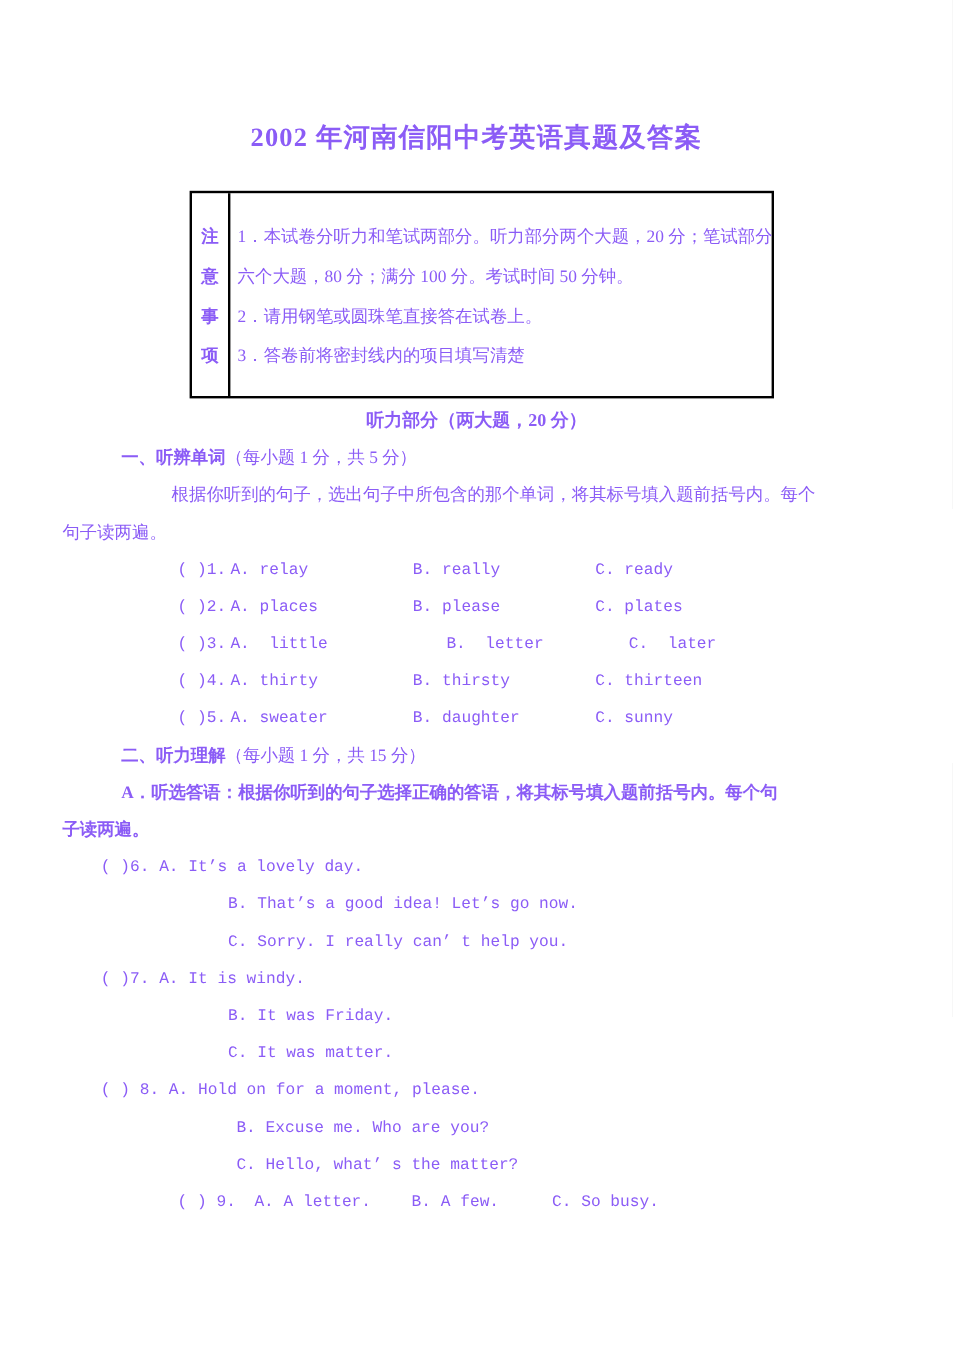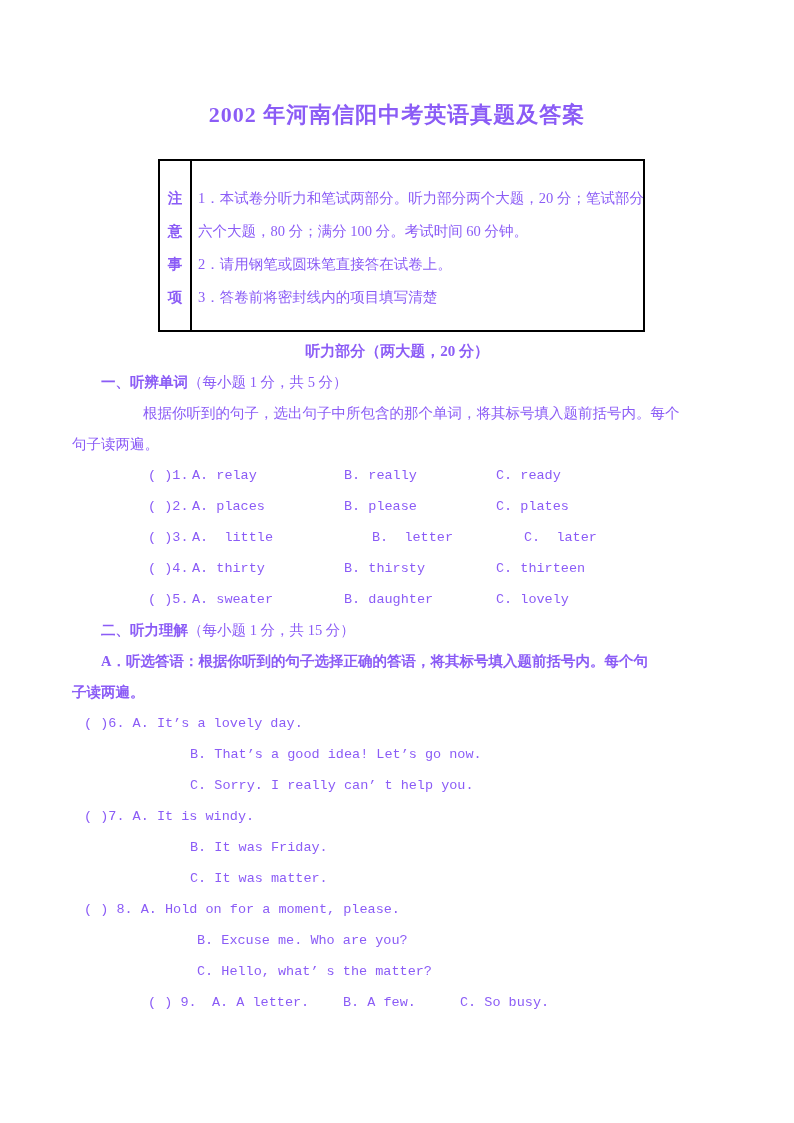--- a/index.html
+++ b/index.html
@@ -27,21 +27,21 @@
   .notice-label .lch{height:33px;line-height:33px;font-weight:bold;font-size:14.5px;}
   .notice-content{flex:1;padding:21px 17px 0 6px;overflow:hidden;}
   .notice-content .nline{height:33px;line-height:33px;font-size:14.5px;white-space:pre;}
   
   .line{height:31px;line-height:31px;font-size:14.5px;white-space:pre;}
   .center{text-align:center;}
   .bold{font-weight:bold;}
   .part-header{margin-top:4px;font-size:15px;}
   .ind-head{padding-left:101px;}
   .ind-para{padding-left:143px;}
-  .ind-base{padding-left:72px;}
+  .ind-base{padding-left:52px;}
   
   .mono, .mono span{
     font-family:"Liberation Mono","DejaVu Sans Mono",monospace;
     font-size:13.5px;white-space:pre;
   }
   .qrow{display:flex;padding-left:148px;}
   .qrow .c-pre{width:44px;flex-shrink:0;}
   .qrow .c-a{width:152px;flex-shrink:0;}
   .qrow .c-b{width:152px;flex-shrink:0;}
   .qrow.shifted .c-a{width:180px;}
@@ -61,21 +61,21 @@
 
   <div class="notice-box">
     <div class="notice-label">
       <div class="lch">注</div>
       <div class="lch">意</div>
       <div class="lch">事</div>
       <div class="lch">项</div>
     </div>
     <div class="notice-content">
       <div class="nline">1．本试卷分听力和笔试两部分。听力部分两个大题，20 分；笔试部分</div>
-      <div class="nline">六个大题，80 分；满分 100 分。考试时间 60 分钟。</div>
+      <div class="nline">六个大题，80 分；满分 100 分。考试时间 50 分钟。</div>
       <div class="nline">2．请用钢笔或圆珠笔直接答在试卷上。</div>
       <div class="nline">3．答卷前将密封线内的项目填写清楚</div>
     </div>
   </div>
 
   <div class="line center bold part-header">听力部分（两大题，20 分）</div>
 
   <div class="line ind-head"><span class="bold">一、听辨单词</span><span>（每小题 1 分，共 5 分）</span></div>
 
   <div class="line ind-para">根据你听到的句子，选出句子中所包含的那个单词，将其标号填入题前括号内。每个</div>
@@ -87,21 +87,21 @@
   <div class="line qrow mono">
     <span class="c-pre">( )2.</span><span class="c-a">A. places</span><span class="c-b">B. please</span><span class="c-c">C. plates</span>
   </div>
   <div class="line qrow mono shifted">
     <span class="c-pre">( )3.</span><span class="c-a">A.  little</span><span class="c-b">B.  letter</span><span class="c-c">C.  later</span>
   </div>
   <div class="line qrow mono">
     <span class="c-pre">( )4.</span><span class="c-a">A. thirty</span><span class="c-b">B. thirsty</span><span class="c-c">C. thirteen</span>
   </div>
   <div class="line qrow mono">
-    <span class="c-pre">( )5.</span><span class="c-a">A. sweater</span><span class="c-b">B. daughter</span><span class="c-c">C. lovely</span>
+    <span class="c-pre">( )5.</span><span class="c-a">A. sweater</span><span class="c-b">B. daughter</span><span class="c-c">C. sunny</span>
   </div>
 
   <div class="line ind-head"><span class="bold">二、听力理解</span><span>（每小题 1 分，共 15 分）</span></div>
 
   <div class="line ind-head bold">A．听选答语：根据你听到的句子选择正确的答语，将其标号填入题前括号内。每个句</div>
   <div class="line ind-base bold">子读两遍。</div>
 
   <div class="line qline mono">( )6. A. It’s a lovely day.</div>
   <div class="line sub mono">B. That’s a good idea! Let’s go now.</div>
   <div class="line sub mono">C. Sorry. I really can’ t help you.</div>

